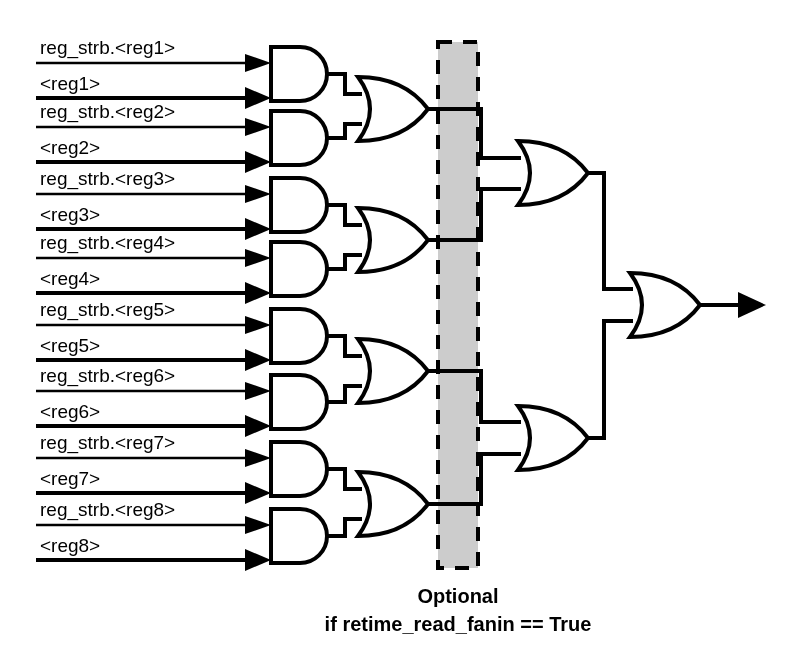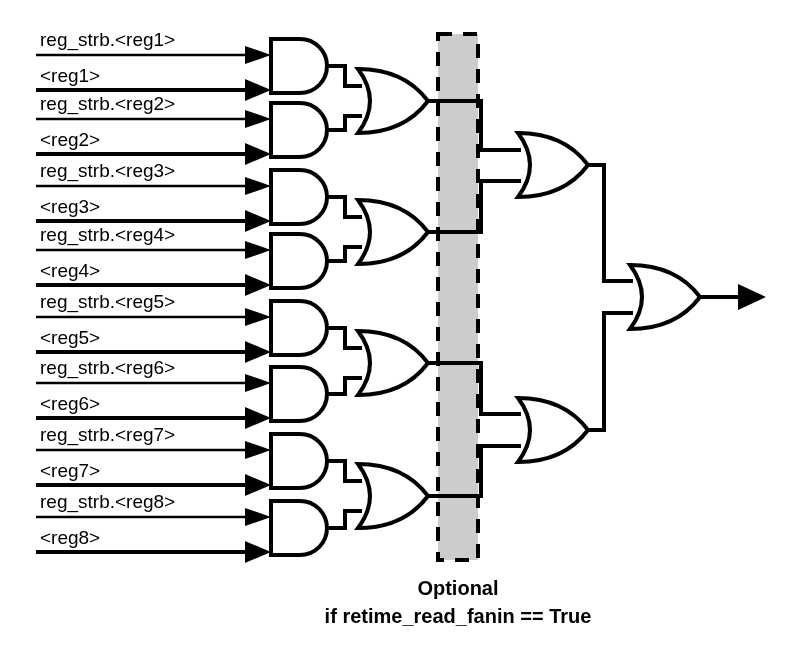--- a/index.html
+++ b/index.html
@@ -10,21 +10,21 @@
   body {
     width: 802px;
     height: 656px;
     font-family: "Liberation Sans", sans-serif;
     overflow: hidden;
     position: relative;
   }
   #diagram-root {
     position: absolute;
     left: 0;
-    top: 0;
+    top: 8px;
     width: 802px;
     height: 596px;
   }
   svg.diagram {
     display: block;
     width: 802px;
     height: 656px;
   }
   .sig-label {
     font-family: "Liberation Sans", sans-serif;

